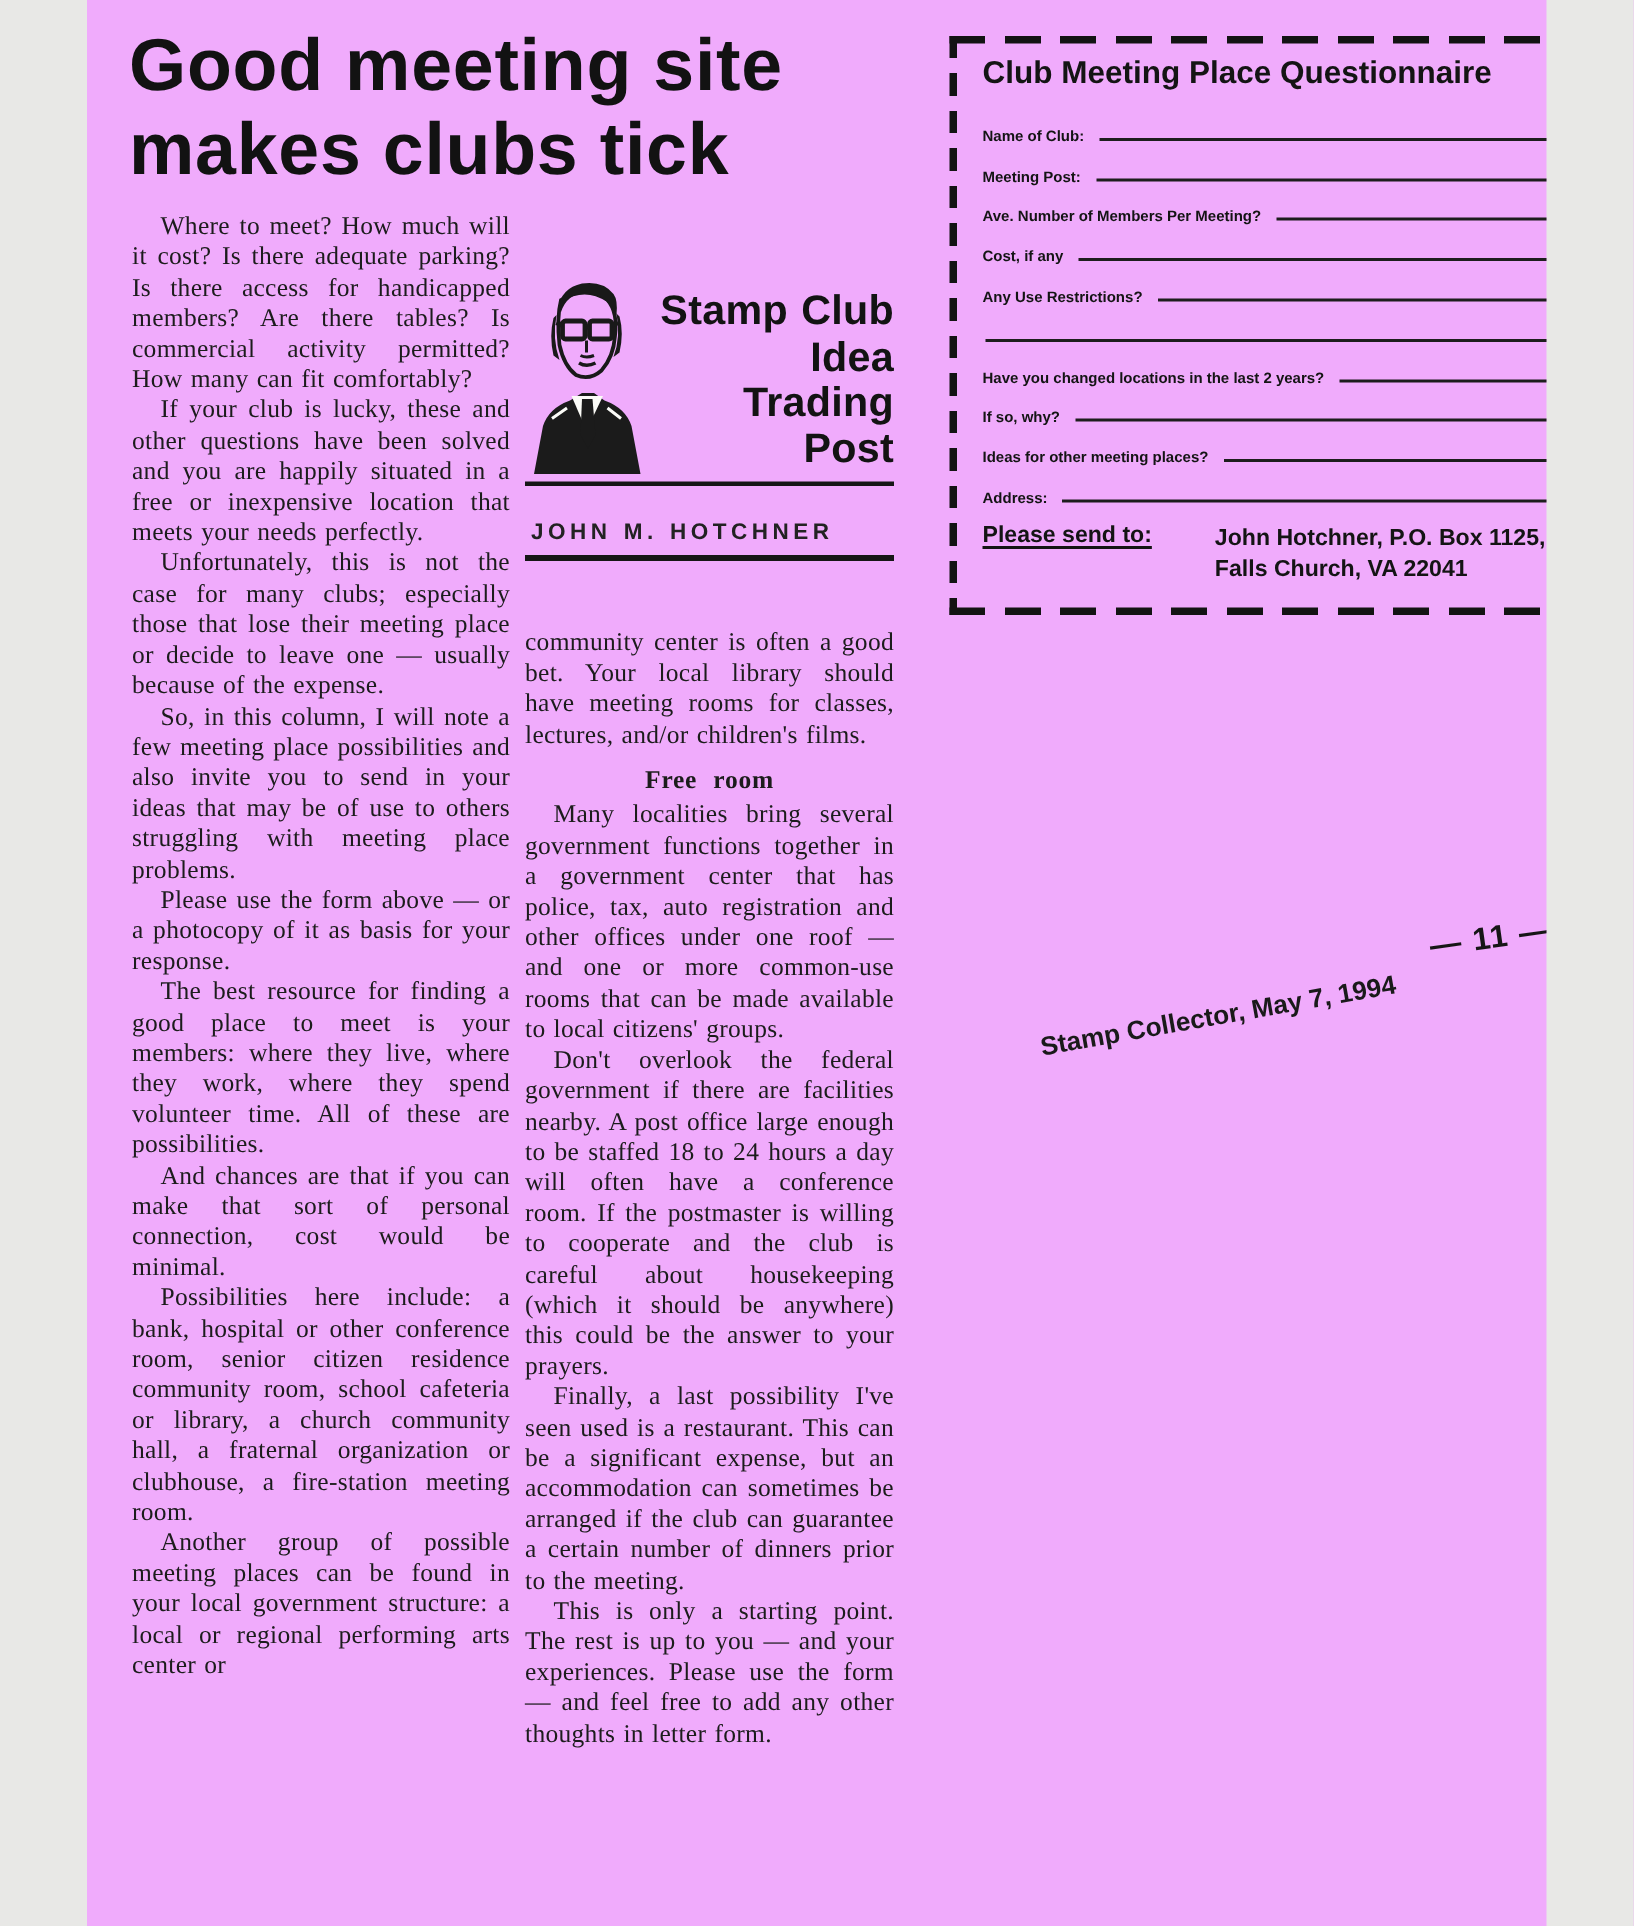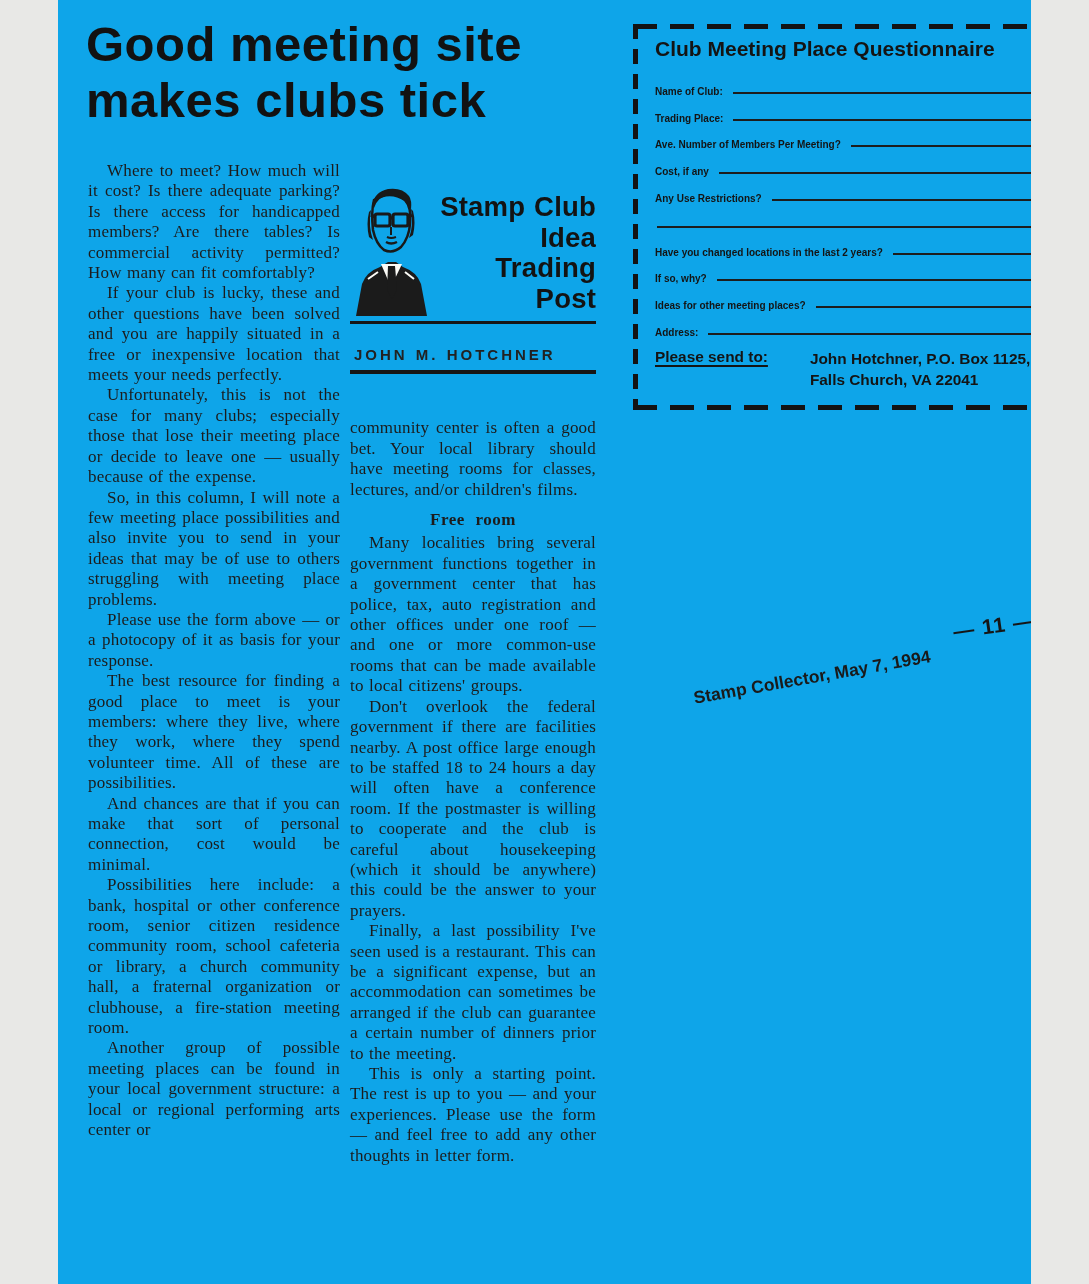--- a/index.html
+++ b/index.html
@@ -1,30 +1,30 @@
 <!DOCTYPE html>
 <html><head>
 <meta charset="utf-8">
 <style>
   html,body { margin:0; padding:0; background:#e8e8e6; }
   .page {
     position:relative; width:973px; height:1284px; margin:0 auto;
-    background:#0ea5e9; overflow:hidden;
+    background:#f0abfc; overflow:hidden;
     font-family:"Liberation Serif", serif; color:#181818;
   }
   
   .headline {
     position:absolute; left:28px; top:16px; width:540px;
     font-family:"Liberation Sans", sans-serif; font-weight:bold;
     font-size:49px; line-height:56px; letter-spacing:.5px; color:#121212;
   }
   
   .col { position:absolute; text-align:justify; font-size:17px; line-height:20.4px;
          letter-spacing:.2px; word-spacing:1px; color:#1c1c1c; }
-  .col-left  { left:30px;  top:161px; width:252px; }
+  .col-left  { left:30px;  top:141px; width:252px; }
   .col-right { left:292px; top:150px; width:246px; }
   .col p { margin:0; text-indent:19px; }
   .col p.noindent { text-indent:0; }
   .subhead { margin:10px 0 3px; text-align:center; font-size:17px; font-weight:bold;
              letter-spacing:.5px; word-spacing:6px; }
   
   .masthead { display:flex;margin-top:34px; }
   .portrait { width:82px; height:132px; flex:none; }
   .mast-title { flex:1; text-align:right; font-family:"Liberation Sans",sans-serif;
                 font-weight:bold; font-size:27.5px; line-height:30.5px; color:#131313;
@@ -135,21 +135,21 @@
     <div class="dash-v dash-left"></div>
     <div class="dash-v dash-right"></div>
 
     <div class="q-title">Club Meeting Place Questionnaire</div>
 
     <div class="q-row">
       <span>Name of Club:</span>
       <span class="q-line"></span>
     </div>
     <div class="q-row">
-      <span>Trading Place:</span>
+      <span>Meeting Post:</span>
       <span class="q-line"></span>
     </div>
     <div class="q-row">
       <span>Ave. Number of Members Per Meeting?</span>
       <span class="q-line"></span>
     </div>
     <div class="q-row">
       <span>Cost, if any</span>
       <span class="q-line"></span>
     </div>

